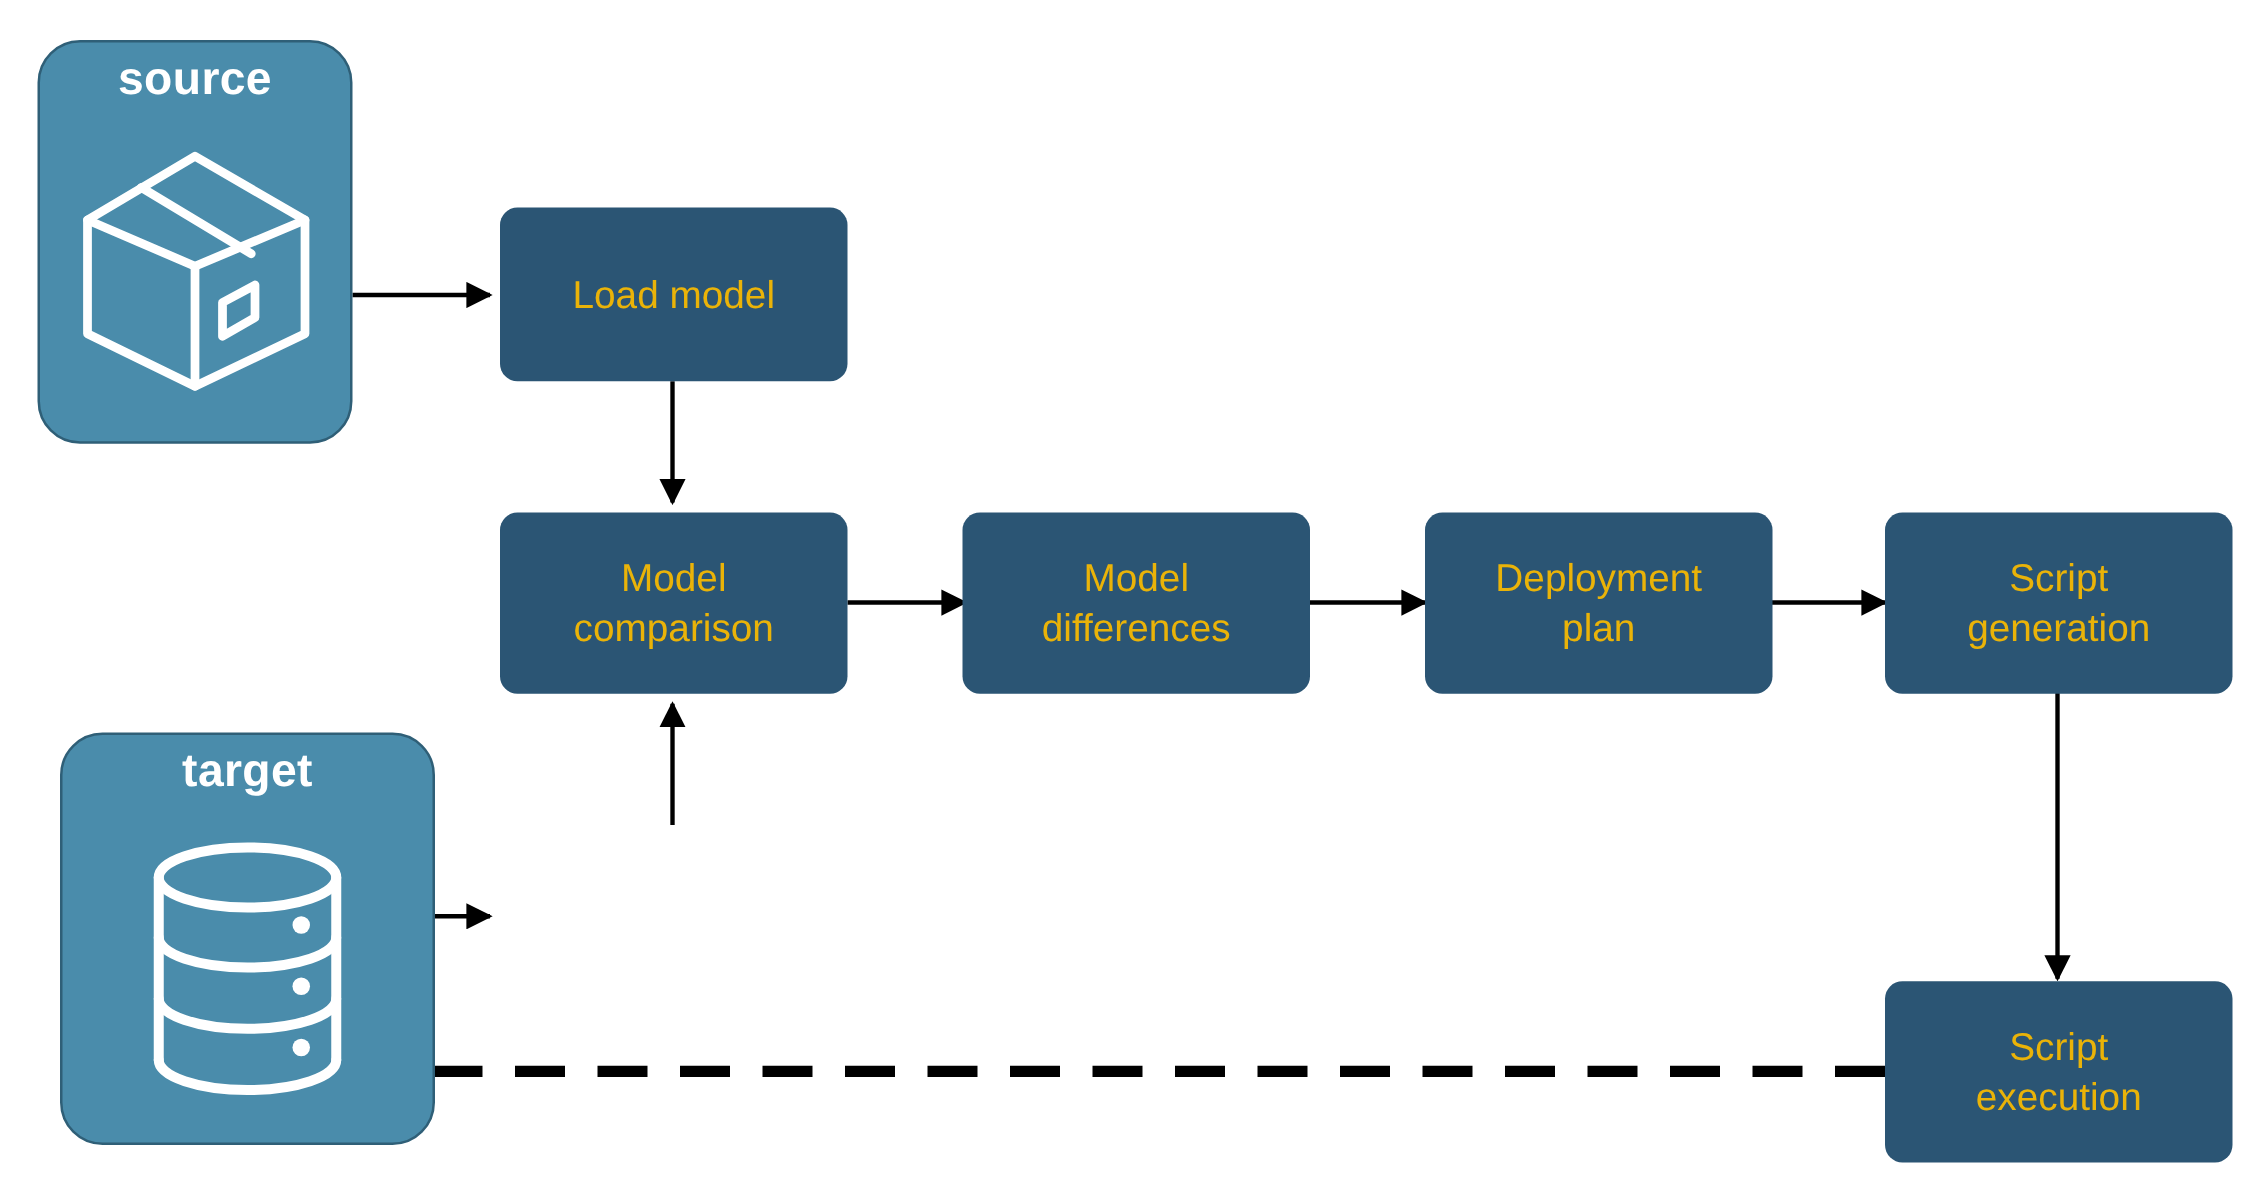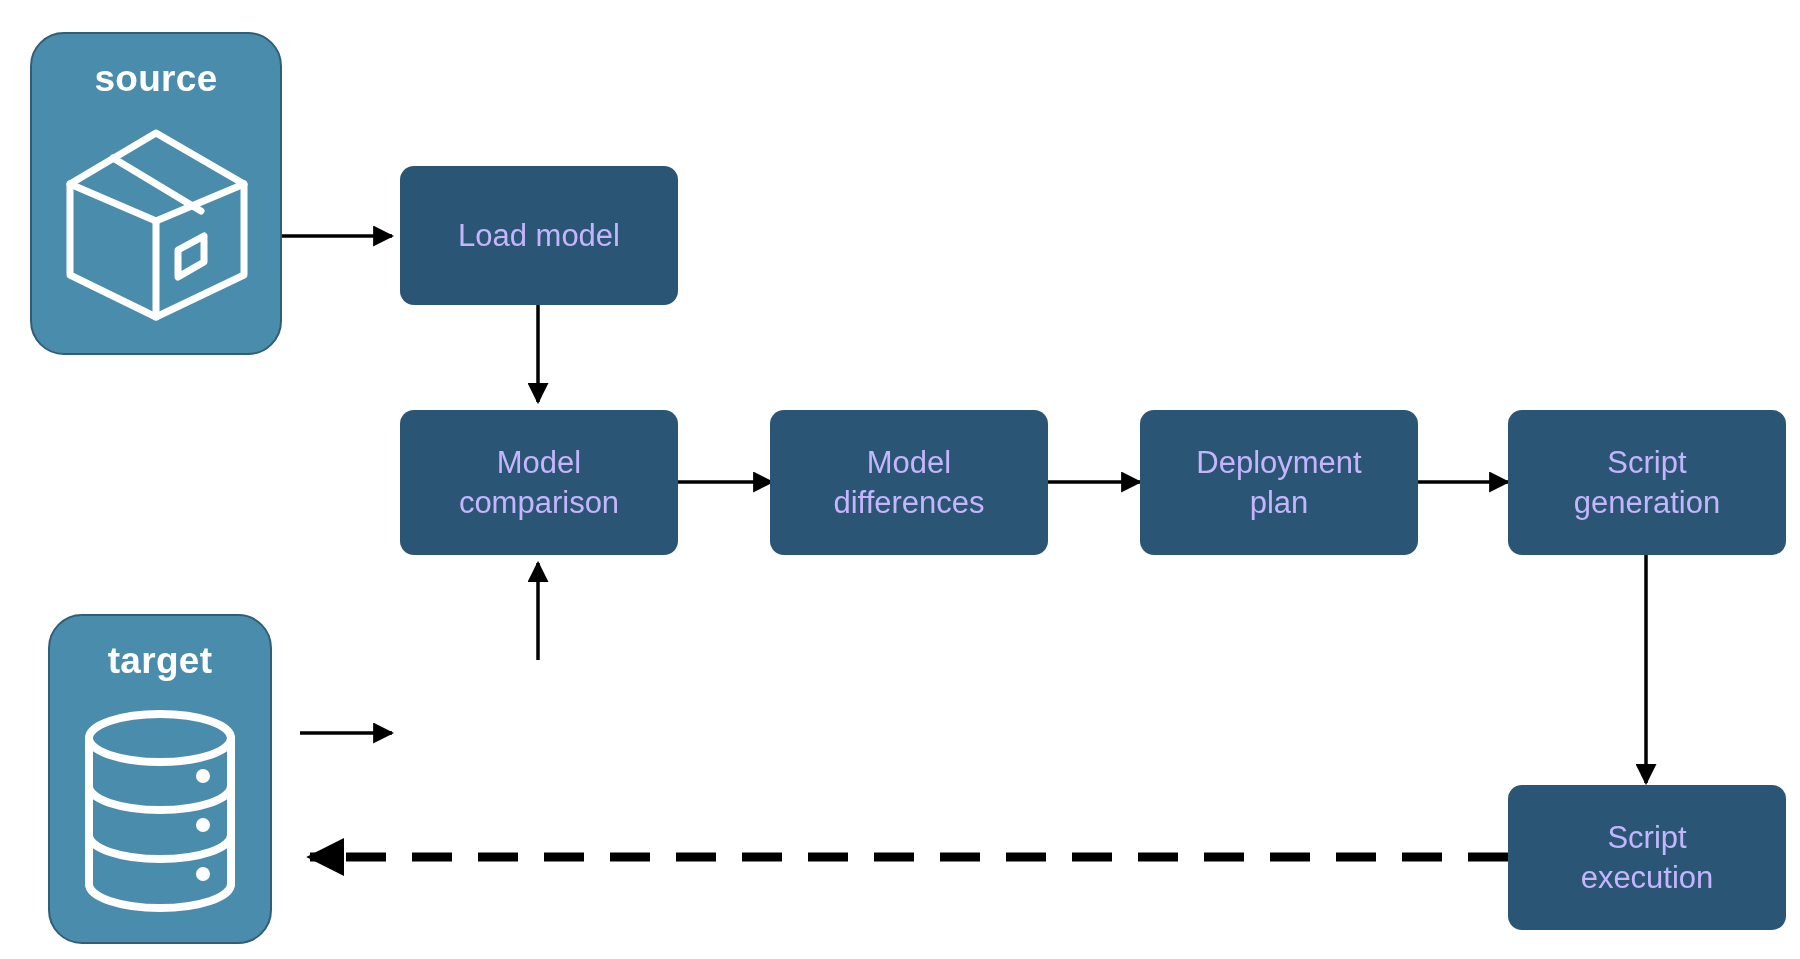--- a/index.html
+++ b/index.html
@@ -27,41 +27,41 @@
     display: flex;
     flex-direction: column;
     align-items: center;
   }
   .endpoint-label {
     color: #ffffff;
     font-weight: bold;
     font-size: 37px;
     letter-spacing: 0.3px;
     line-height: 1;
-    margin-top: 26px;
+    margin-top: 10px;
     user-select: none;
   }
   .endpoint-icon {
     flex: 1;
     display: flex;
     align-items: center;
     justify-content: center;
     width: 100%;
   }
   
   .node {
     position: absolute;
     background: #2b5574;
     border-radius: 14px;
     box-sizing: border-box;
     display: flex;
     align-items: center;
     justify-content: center;
     text-align: center;
-    color: #c4b5fd;
+    color: #eab308;
     font-size: 31px;
     line-height: 1.26;
     padding: 4px 10px;
     user-select: none;
   }
   
   #edges {
     position: absolute;
     left: 0;
     top: 0;
@@ -117,21 +117,21 @@
           <path d="M12 59 L98 96 L186 59"></path>
 
           <path d="M55 33 L143 86"></path>
 
           <path d="M120 125 L146 111 L146 137 L120 152 Z"></path>
         </g>
       </svg>
     </div>
   </div>
 
-  <div class="endpoint" style="left:48px; top:614px; width:224px; height:330px;">
+  <div class="endpoint" style="left:48px; top:586px; width:300px; height:330px;">
     <div class="endpoint-label">target</div>
     <div class="endpoint-icon">
       <svg width="170" height="206" viewBox="0 0 170 206" xmlns="http://www.w3.org/2000/svg">
         <g fill="none" stroke="#ffffff" stroke-width="8" stroke-linejoin="round" stroke-linecap="round">
 
           <ellipse cx="85" cy="30" rx="71" ry="24"></ellipse>
 
           <path d="M14 30 L14 176"></path>
           <path d="M156 30 L156 176"></path>
 

